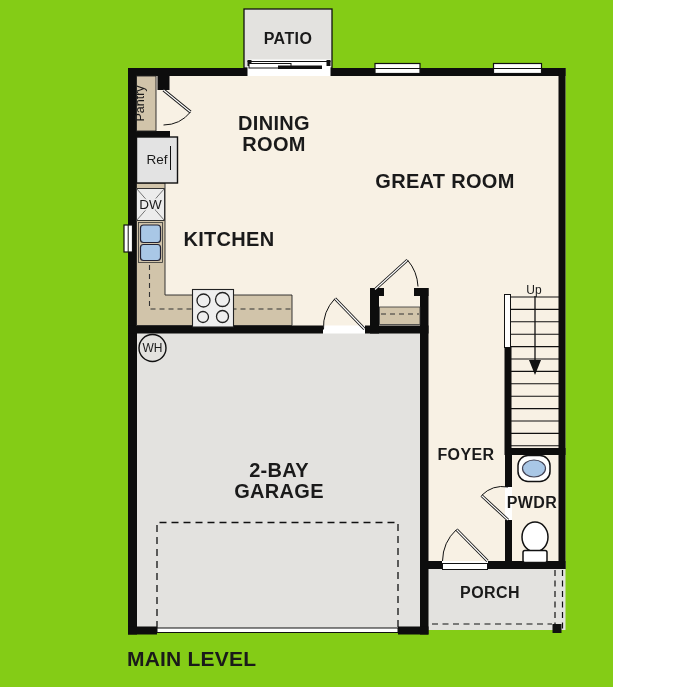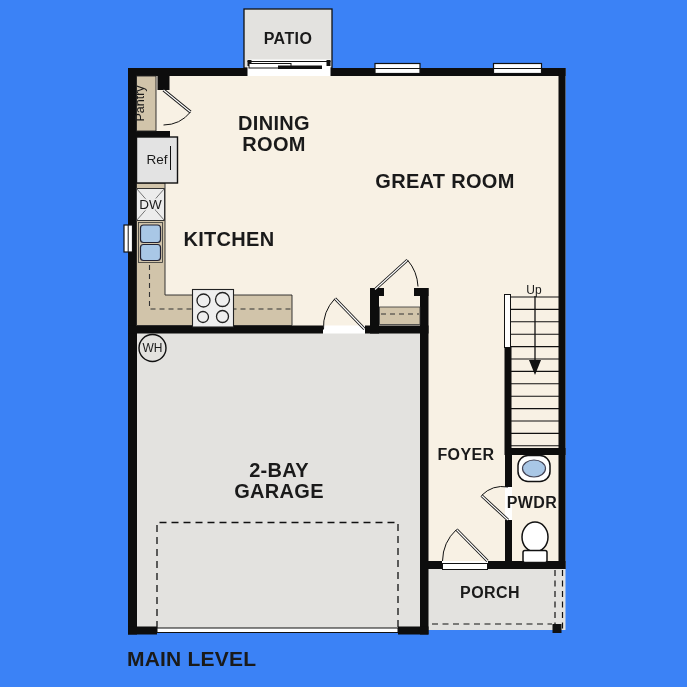--- a/index.html
+++ b/index.html
@@ -1,16 +1,16 @@
 <!DOCTYPE html>
 <html><head>
 <meta charset="utf-8">
 <style>
   html,body{margin:0;padding:0;background:#ffffff;}
-  .stage{position:relative;width:687px;height:687px;background:#3b82f6;overflow:hidden;}
+  .stage{position:relative;width:613px;height:687px;background:#84cc16;overflow:hidden;}
   svg text{font-family:"Liberation Sans","DejaVu Sans",sans-serif;fill:#1a1a1a;}
   .big{font-weight:700;font-size:20px;letter-spacing:.3px;}
   .med{font-weight:700;font-size:16px;letter-spacing:.4px;}
   .ttl{font-weight:700;font-size:21px;letter-spacing:.2px;}
   .fx12{font-weight:400;font-size:12px;}
   .fx125{font-weight:400;font-size:12.5px;}
   .fx13{font-weight:400;font-size:13.5px;}
   .halo{paint-order:stroke;stroke:#ececec;stroke-width:3px;}
   .wall{fill:#0d0d0d;}
   .thin{stroke:#111;fill:none;}

